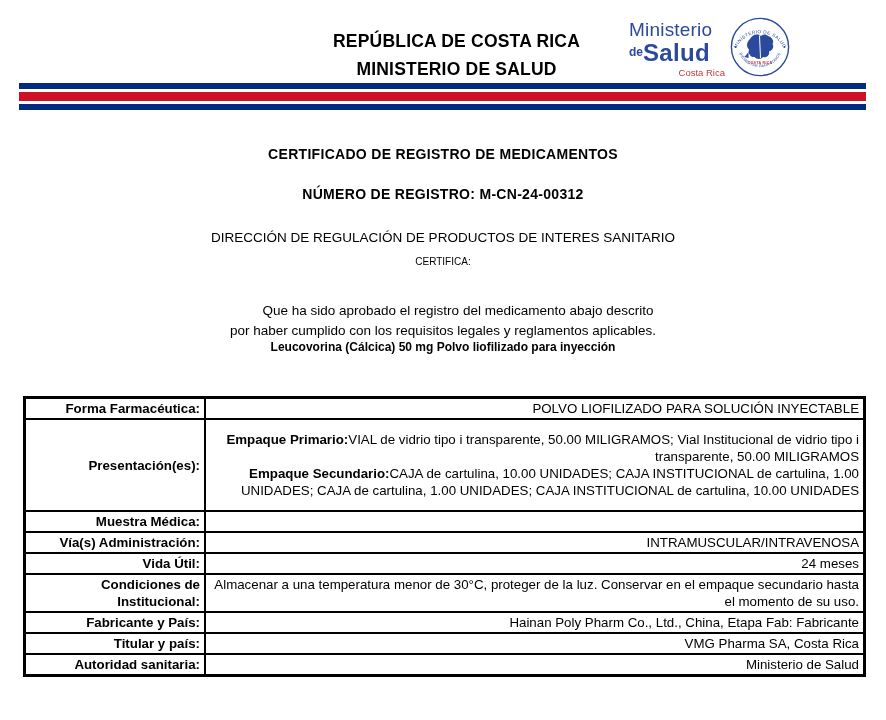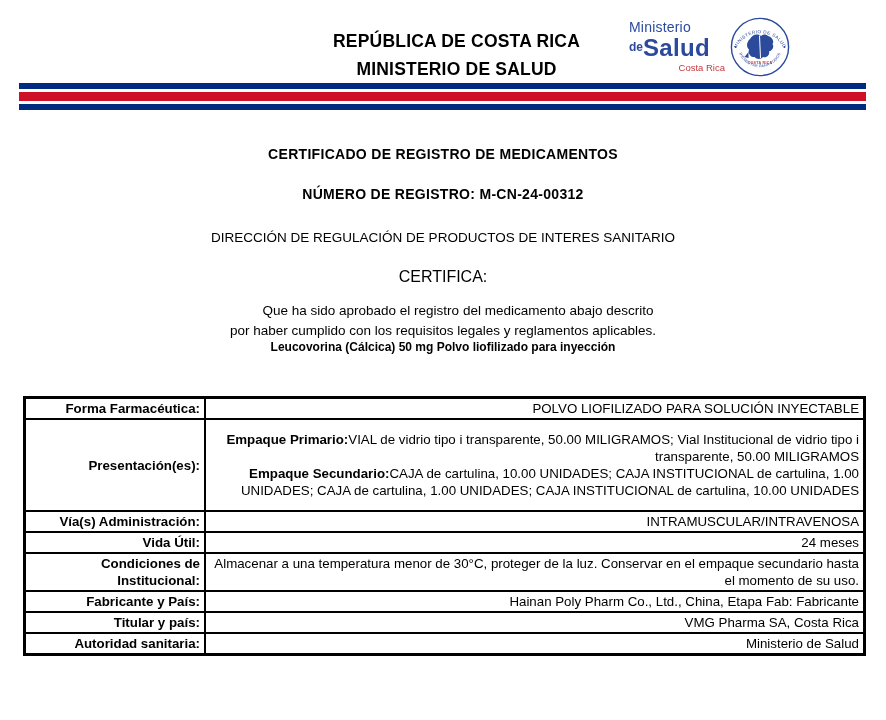--- a/index.html
+++ b/index.html
@@ -19,21 +19,21 @@
     padding-left: 27px;
     text-align: center;
     font-weight: bold; font-size: 17.5px; line-height: 28px;
     letter-spacing: 0.2px;
   }
   .logo-wordmark {
     top: 20px; left: 629px; width: 97px;
     color: var(--logo-blue);
     line-height: 1;
   }
-  .logo-ministerio { font-size: 14px; letter-spacing: 0.2px; }
+  .logo-ministerio { font-size: 19px; letter-spacing: 0.2px; }
   .logo-salud-row { margin-top: 2px; white-space: nowrap; }
   .logo-de { font-size: 12px; font-weight: bold; vertical-align: 5px; }
   .logo-salud { font-size: 24px; font-weight: bold; letter-spacing: 0.3px; }
   .logo-cr { font-size: 9.5px; color: var(--logo-red); text-align: right; margin-top: 3px; padding-right: 1px; }
   .seal-svg { top: 15px; left: 728px; }
   .seal-ring { fill: #fff; stroke: var(--logo-blue); stroke-width: 1.4; }
   .seal-arc-text { fill: var(--logo-blue); font-size: 4.6px; letter-spacing: 0.4px; }
   .seal-arc-text-b { fill: var(--logo-blue); font-size: 3.8px; letter-spacing: 0.3px; }
   .seal-map { fill: var(--logo-blue); }
   .seal-red-text { fill: var(--logo-red); font-size: 3.6px; font-weight: bold; letter-spacing: 0.3px; }
@@ -42,21 +42,21 @@
   .stripe { left: 19px; width: 847px; }
   .stripe-blue1 { top: 83px; height: 6px; background: var(--flag-blue); }
   .stripe-red   { top: 92px; height: 9px; background: var(--flag-red); }
   .stripe-blue2 { top: 104px; height: 6px; background: var(--flag-blue); }
 
   
   .cline { left: 0; width: 886px; text-align: center; }
   .t-title   { top: 146px; font-size: 14px; font-weight: bold; letter-spacing: 0.3px; }
   .t-numero  { top: 186px; font-size: 14px; font-weight: bold; letter-spacing: 0.3px; }
   .t-direcc  { top: 230px; font-size: 13.5px; }
-  .t-certif  { top: 268px; font-size: 16px; }
+  .t-certif  { top: 256px; font-size: 10px; }
   .t-body1   { top: 303px; font-size: 13.5px; padding-left: 30px; }
   .t-body2   { top: 323px; font-size: 13.5px; }
   .t-product { top: 340px; font-size: 12px; font-weight: bold; }
 
   
   .cert-table {
     position: absolute; left: 23px; top: 396px;
     width: 843px;
     border: 2px solid #000;
     border-collapse: separate; border-spacing: 0;
@@ -131,20 +131,24 @@
   <tbody>
     <tr>
       <td class="lbl">Forma Farmacéutica:</td>
       <td colspan="2">POLVO LIOFILIZADO PARA SOLUCIÓN INYECTABLE</td>
     </tr>
     <tr>
       <td class="lbl">Presentación(es):</td>
       <td colspan="2" class="tall"><span class="b">Empaque Primario:</span><span>VIAL de vidrio tipo i transparente, 50.00 MILIGRAMOS; Vial Institucional de vidrio tipo i transparente, 50.00 MILIGRAMOS</span><br><span class="b">Empaque Secundario:</span><span>CAJA de cartulina, 10.00 UNIDADES; CAJA INSTITUCIONAL de cartulina, 1.00 UNIDADES; CAJA de cartulina, 1.00 UNIDADES; CAJA INSTITUCIONAL de cartulina, 10.00 UNIDADES</span></td>
     </tr>
     <tr>
+      <td class="lbl">Muestra Médica:</td>
+      <td colspan="2"></td>
+    </tr>
+    <tr>
       <td class="lbl">Vía(s) Administración:</td>
       <td colspan="2">INTRAMUSCULAR/INTRAVENOSA</td>
     </tr>
     <tr>
       <td class="lbl">Vida Útil:</td>
       <td colspan="2">24 meses</td>
     </tr>
     <tr>
       <td class="lbl">Condiciones de Institucional:</td>
       <td colspan="2">Almacenar a una temperatura menor de 30°C, proteger de la luz. Conservar en el empaque secundario hasta el momento de su uso.</td>

